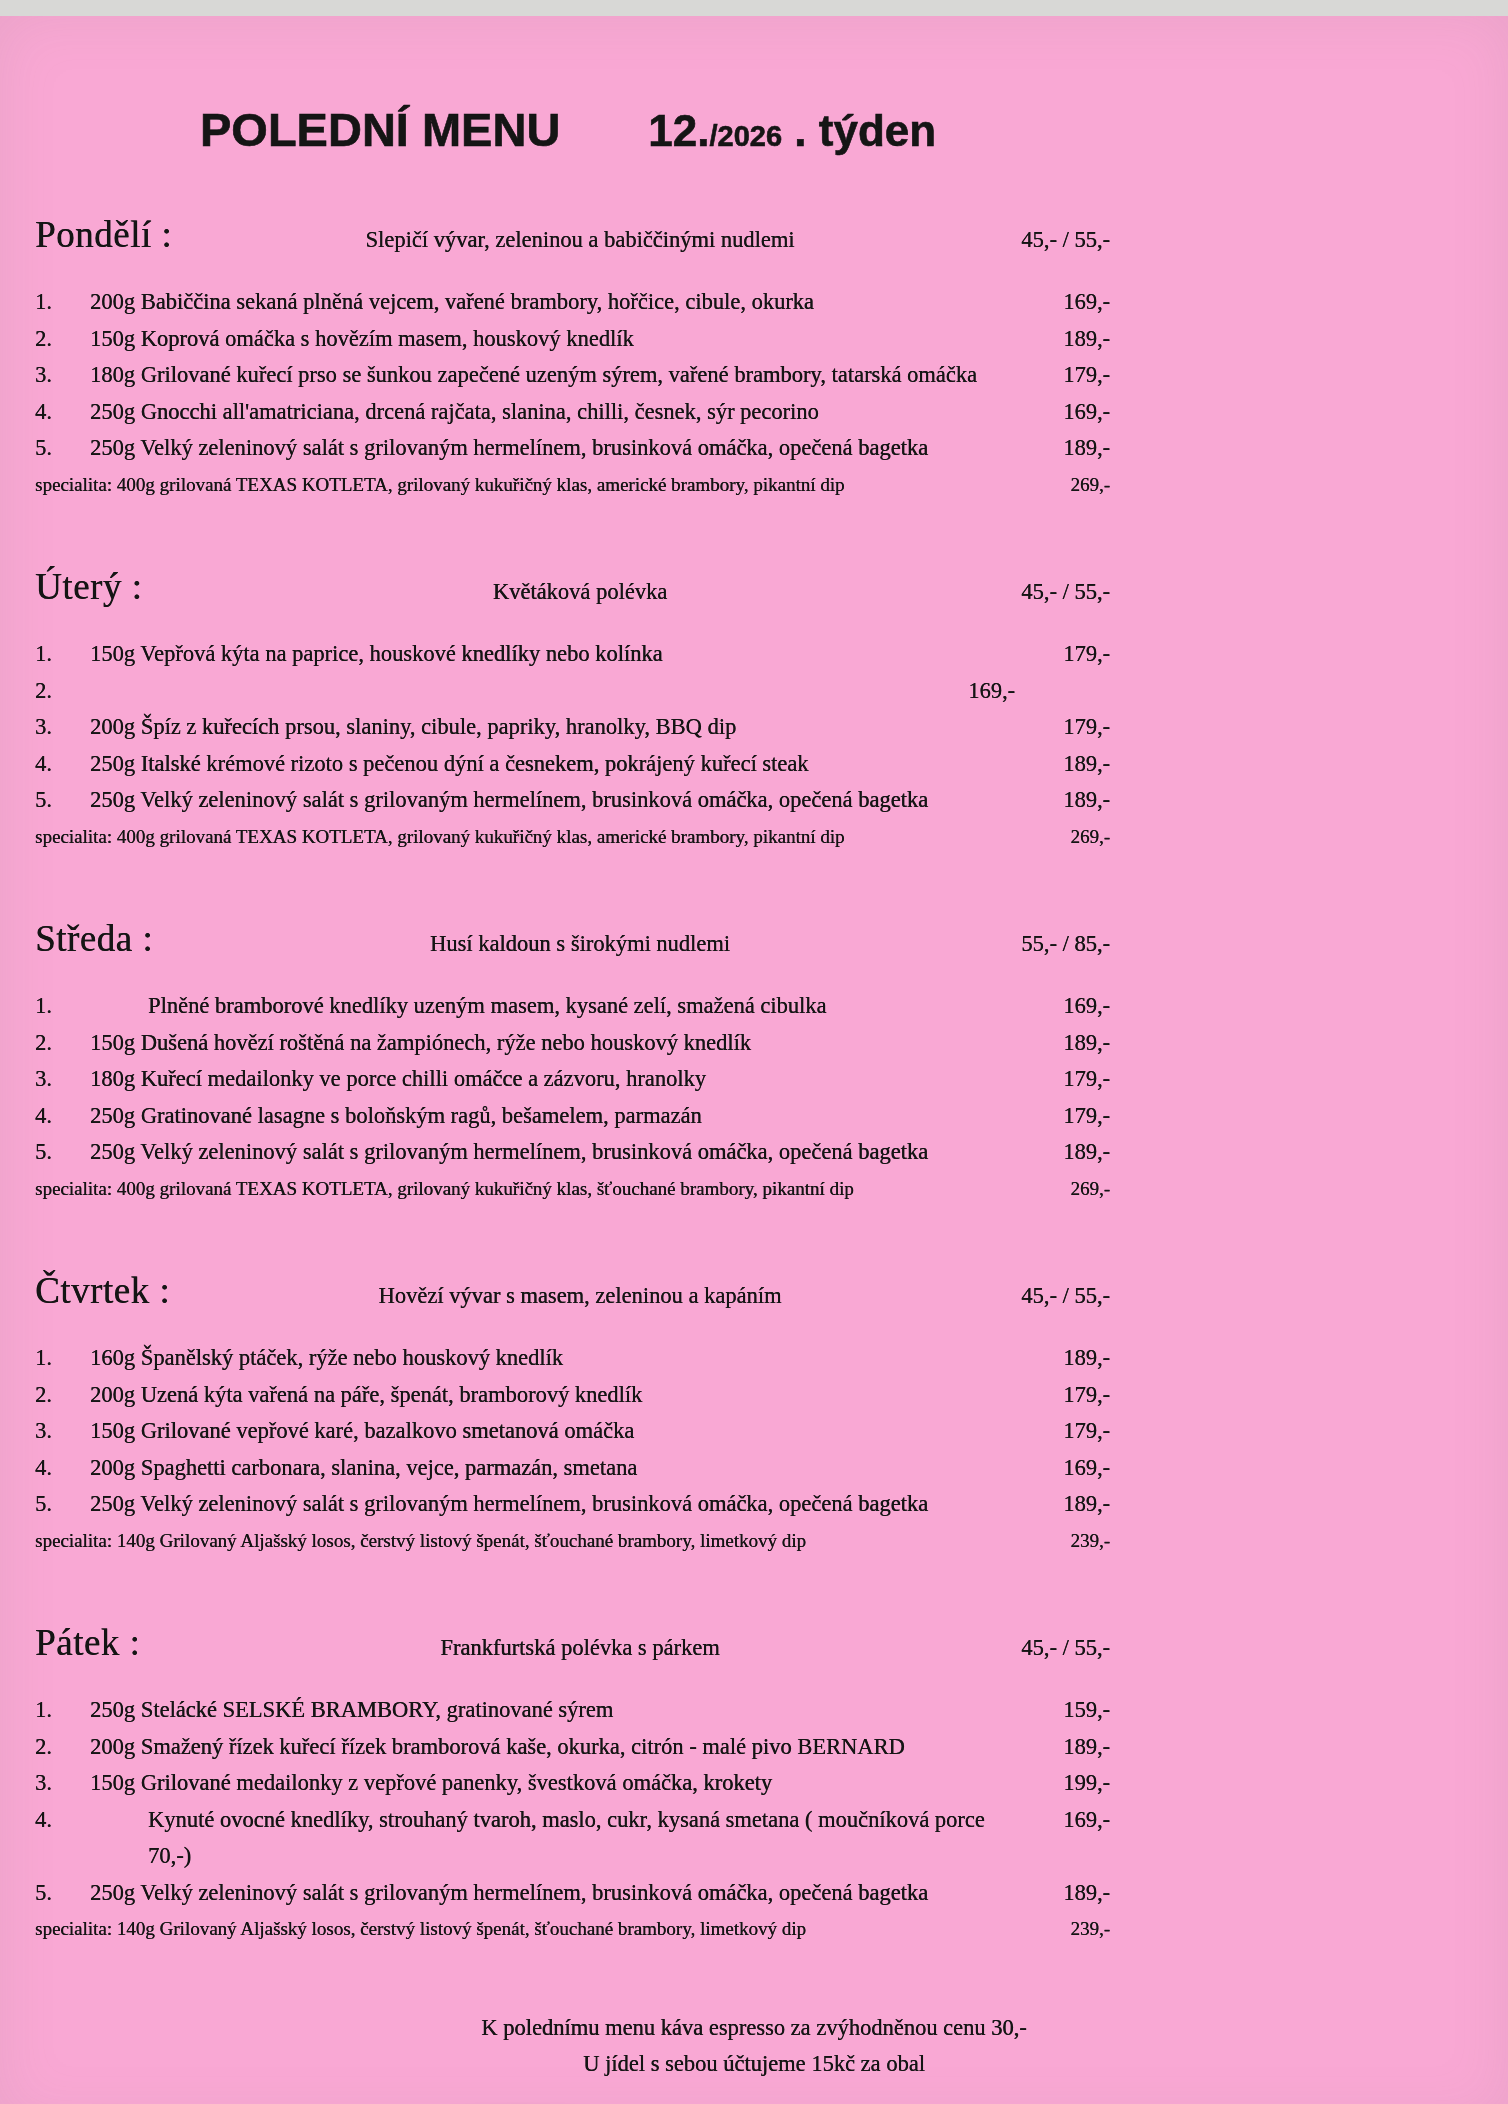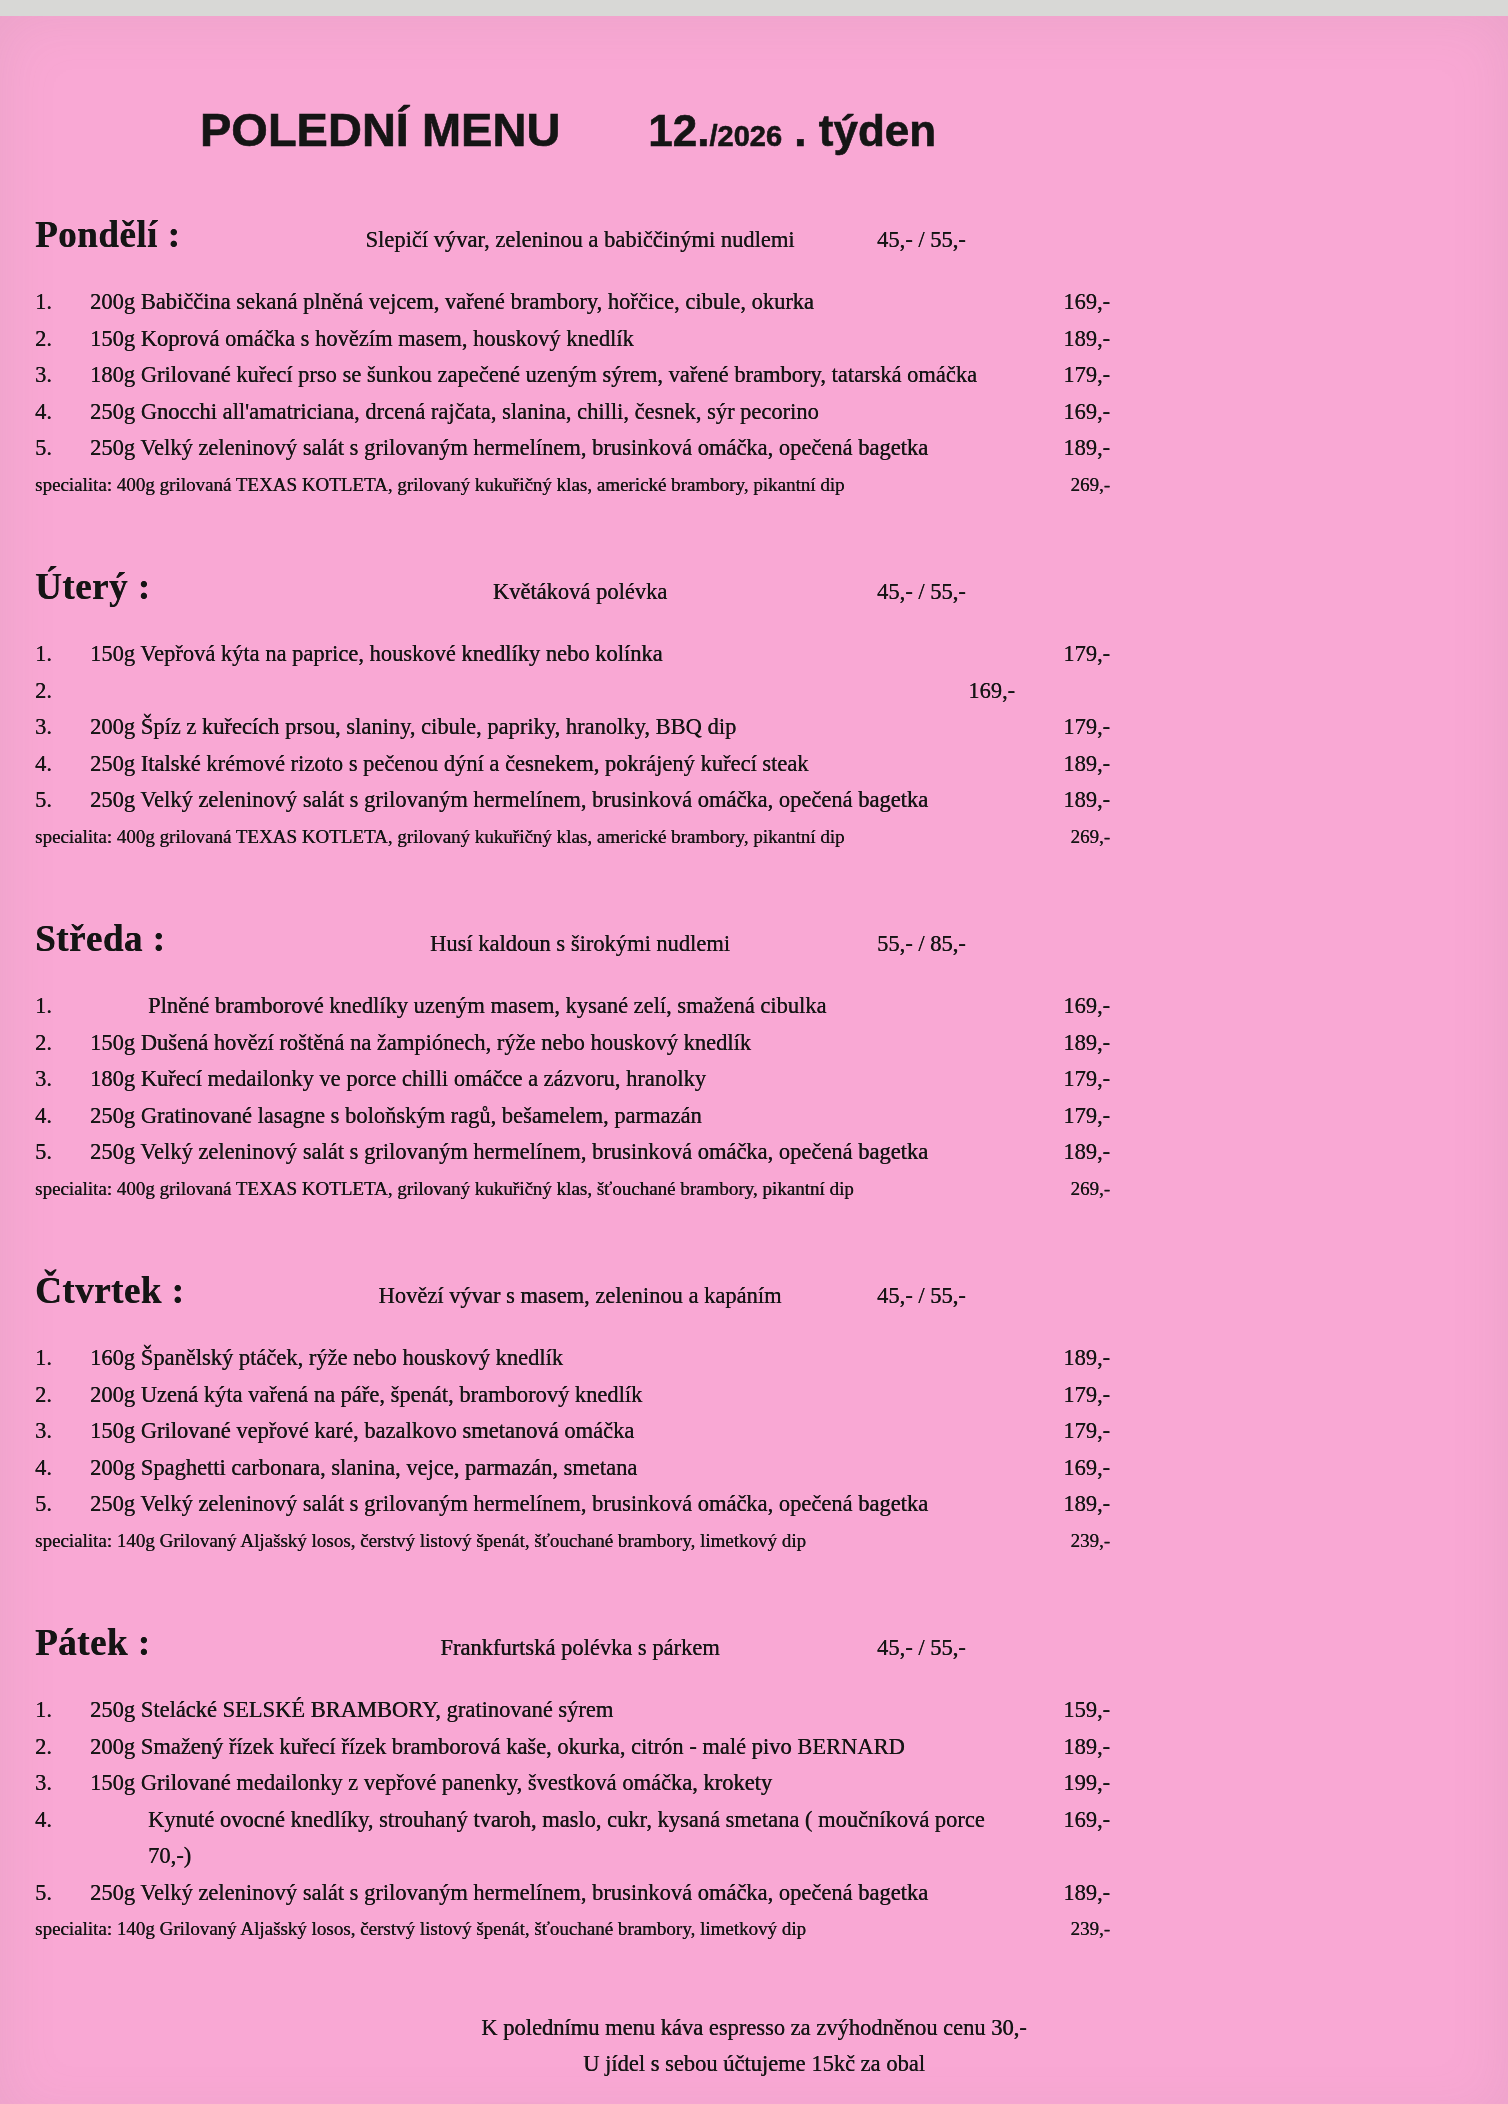--- a/index.html
+++ b/index.html
@@ -28,25 +28,25 @@
   .wk-year{font-size:29px;font-weight:700;}
   .wk-suffix{font-size:44px;}
   
   .days{display:block;}
   .day{margin:0 0 62px 35px;width:1075px;}
   .day-head{
     display:grid;grid-template-columns:250px 590px 1fr;
     align-items:baseline;margin-bottom:28px;
   }
   .day-name{
-    margin:0;font-size:37px;font-weight:700;letter-spacing:.5px;
+    margin:0;font-size:37px;font-weight:400;letter-spacing:.5px;
     text-shadow:.4px 0 0 currentColor;
   }
   .soup{font-size:22.5px;text-align:center;text-shadow:.3px 0 0 currentColor;}
-  .soup-price{font-size:22.5px;text-align:left;padding-left:2px;text-shadow:.3px 0 0 currentColor;}
+  .soup-price{font-size:22.5px;text-align:right;padding-left:2px;text-shadow:.3px 0 0 currentColor;}
   .items{display:block;}
   .item{
     display:grid;grid-template-columns:55px 1fr 95px;
     line-height:36.5px;font-size:22.5px;
     text-shadow:.3px 0 0 currentColor;
   }
   .item .num{}
   .item .txt{}
   .item .txt.noweight{padding-left:58px;}
   .price{text-align:right;}

